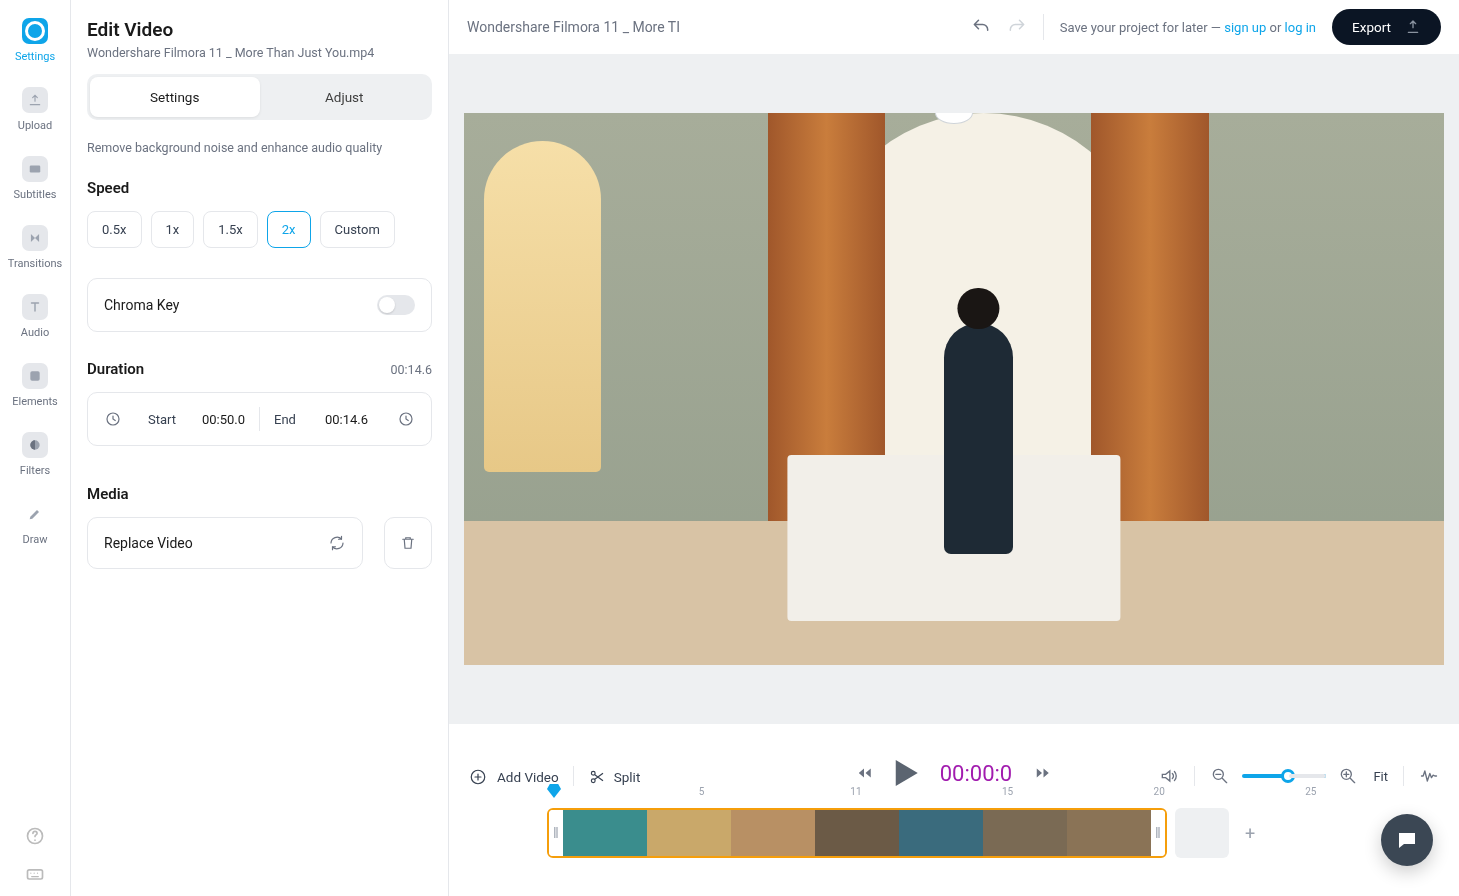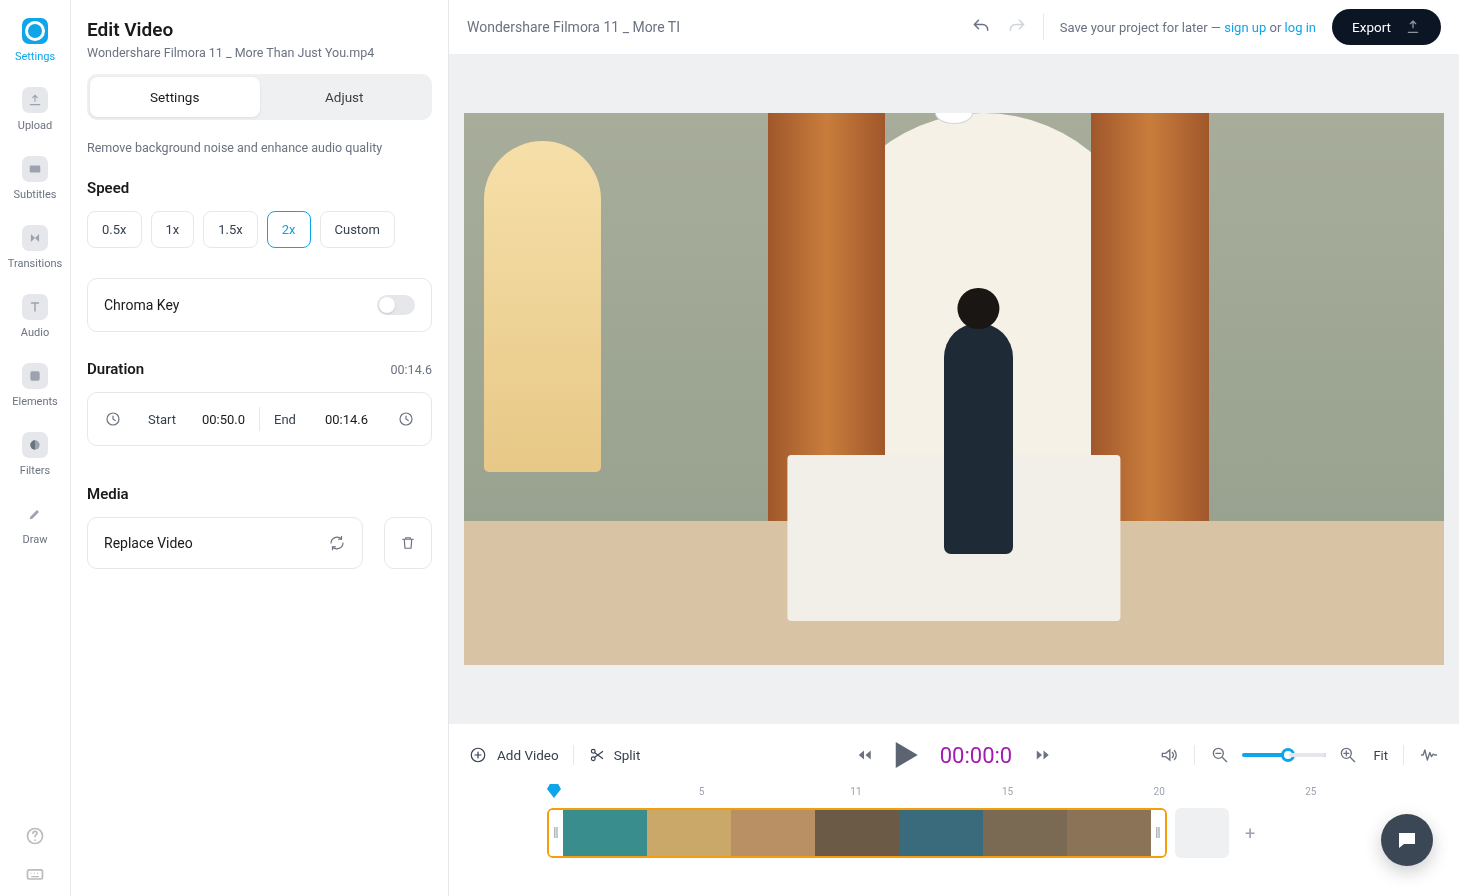--- a/index.html
+++ b/index.html
@@ -66,21 +66,21 @@
 .desk::before,.desk::after{content:'';position:absolute;top:18%;width:6%;height:82%;background:#f2efe9}
 .desk::before{left:4%}
 .desk::after{right:4%}
 .person{position:absolute;bottom:20%;left:49%;width:7%;height:42%;background:#1e2a35;border-radius:40px 40px 8px 8px}
 .person::before{content:'';position:absolute;top:-15%;left:50%;transform:translateX(-50%);width:60%;aspect-ratio:1;background:#1a1614;border-radius:50%}
 .lamp{position:absolute;top:5%;left:2%;width:12%;height:60%;background:linear-gradient(180deg,#f6dfa8 0%,#e7c887 100%);border-radius:70px 70px 6px 6px}
 .hndl{position:absolute;width:22px;height:22px;background:#fff;border:1px solid #cfd4d9;border-radius:50%;cursor:pointer;display:flex;align-items:center;justify-content:center}
 .hndl.top{top:-11px;left:50%;transform:translateX(-50%)}
 .hndl svg{width:12px;height:12px;color:#6b7280}
 .foot{flex-shrink:0}
-.ctrl{height:62px;display:flex;align-items:center;padding:0 20px;gap:14px}
+.ctrl{height:62px;display:flex;align-items:flex-end;padding:0 20px;gap:14px}
 .addv{display:flex;align-items:center;gap:10px;font-size:13.5px;color:#374151;cursor:pointer}
 .split{display:flex;align-items:center;gap:8px;font-size:13.5px;color:#374151;cursor:pointer}
 .seg-sep{width:1px;height:20px;background:#e5e7eb}
 .center{position:absolute;left:50%;transform:translateX(-50%);display:flex;align-items:center;gap:22px}
 .skip{width:18px;height:18px;color:#6b7280;cursor:pointer}
 .play{width:0;height:0;border-left:22px solid #5b6470;border-top:13px solid transparent;border-bottom:13px solid transparent;cursor:pointer}
 .tc{font-size:22px;color:#a21caf}
 .right{margin-left:auto;display:flex;align-items:center;gap:15px}
 .zoom{display:flex;align-items:center;gap:12px}
 .ztrack{width:84px;height:4px;background:#0ea5e9;border-radius:3px;position:relative}

